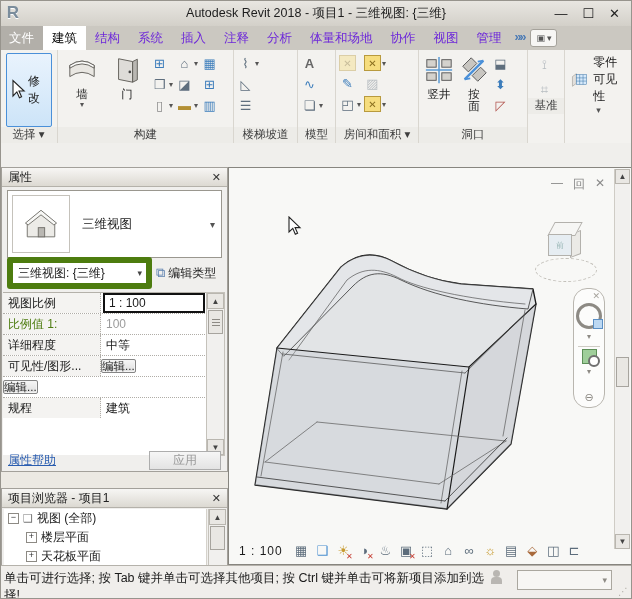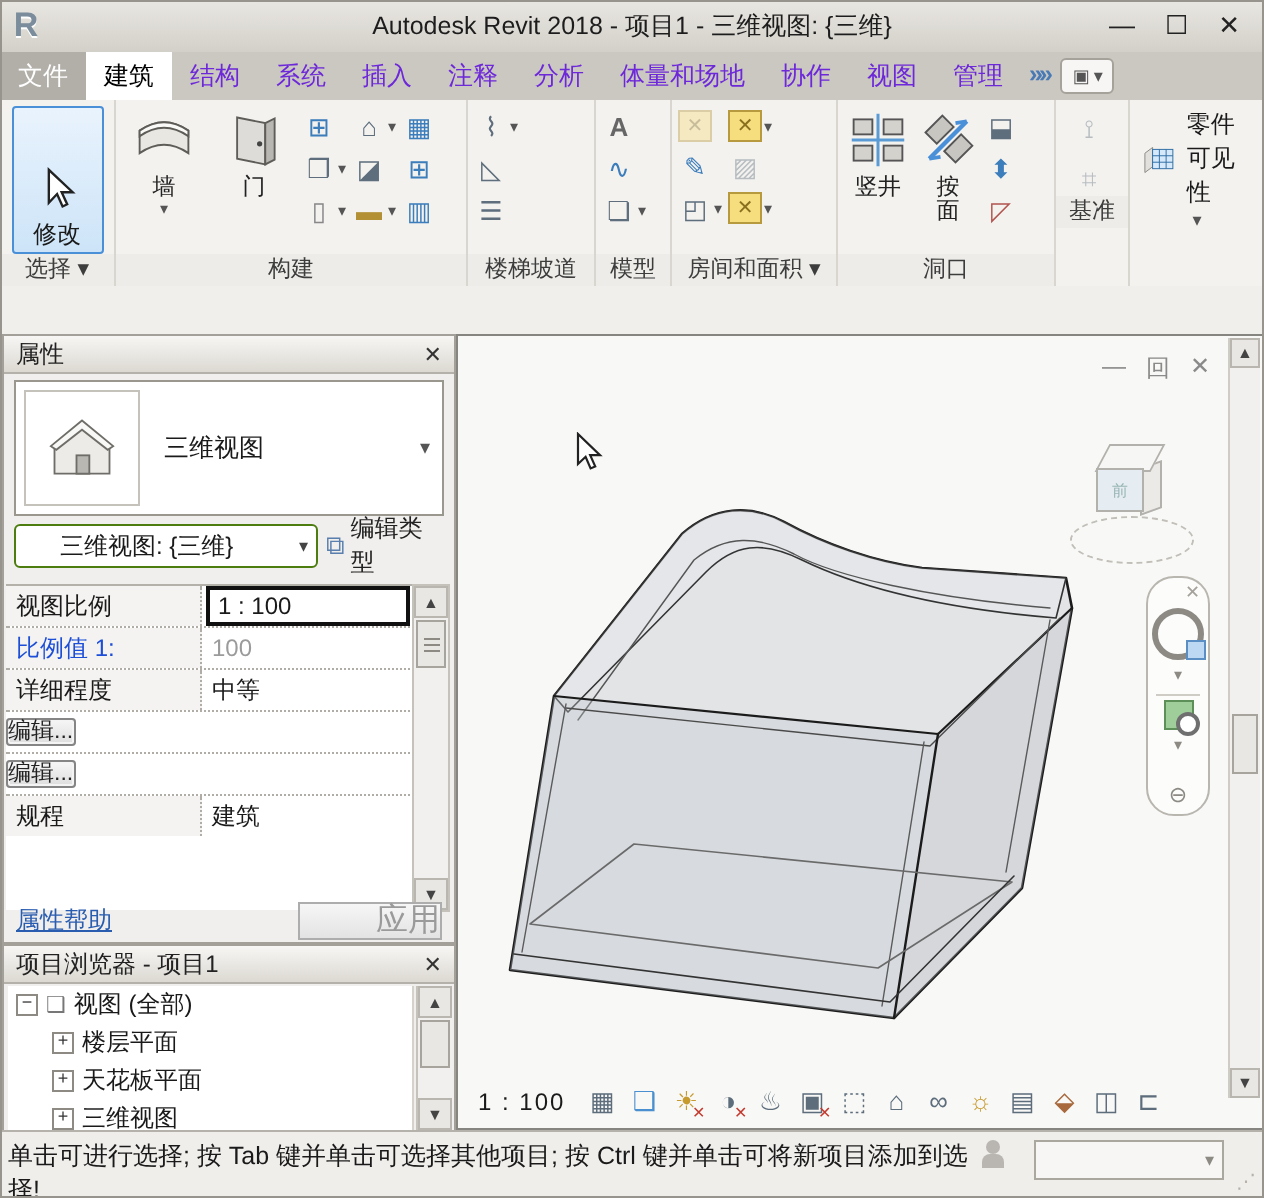--- a/index.html
+++ b/index.html
@@ -30,21 +30,21 @@
   
   .ribbon{position:absolute;left:0;top:50px;width:632px;height:93px;background:#f3f2ef;
           border-bottom:1px solid #c9c6bf;display:flex}
   .rpanel{position:relative;border-right:1px solid #d9d6cf;display:flex;flex-direction:column}
   .rbody{flex:1;display:flex;padding:3px 3px 0 3px;gap:3px;align-items:flex-start}
   .rlabel{height:16px;text-align:center;font-size:11.5px;color:#3d3d3d;background:#edecE8;white-space:nowrap;overflow:hidden}
   .bigbtn{display:flex;flex-direction:column;align-items:center;width:42px;font-size:11.5px;color:#222;padding-top:2px}
   .bigbtn svg{width:30px;height:30px}
   .bigbtn .blabel{margin-top:3px;text-align:center;line-height:12px}
   .modbtn{width:44px;height:72px;background:linear-gradient(#e9f3fd,#cde4f8);border:1px solid #4a90d9;border-radius:2px;
-          display:flex;flex-direction:column;align-items:center;justify-content:flex-end;gap:1px}
+          display:flex;align-items:center;justify-content:flex-end;gap:1px}
   .sicol{display:flex;flex-direction:column;gap:4px;padding-top:2px}
   .sirow{display:flex;align-items:center;gap:1px}
   .sic{width:17px;height:17px;display:flex;align-items:center;justify-content:center;font-size:13px;color:#5e6e7d}
   .sic.blue{color:#3c7dbb}.sic.yellow{background:#f6dd7e;border:1px solid #b89a3e;color:#8a6f1f;width:15px;height:14px;font-size:10px}
   .sic.gray{color:#888}.sic.dis{opacity:.4}
   .sarr{font-size:8px;color:#555}
   .twoLine{width:26px;text-align:center;line-height:13px}
   .datcol{display:flex;flex-direction:column;gap:8px;padding:6px 8px 0 8px}
   .wpbody{display:flex;align-items:center;gap:5px;padding:4px 8px 0 6px}
   .wparrow{text-align:center;font-size:9px;color:#555;height:14px}
@@ -57,22 +57,22 @@
   .palhead{height:18px;background:linear-gradient(#f7f6f4,#dcd9d2);display:flex;align-items:center;
            padding:0 6px;font-size:12px;color:#222;border-bottom:1px solid #b4b1aa}
   .palhead .x{margin-left:auto;font-size:11px;color:#333}
   .props{left:1px;top:167px;width:225px;height:303px}
   .typesel{position:absolute;left:5px;top:22px;width:213px;height:66px;background:#fff;border:1px solid #9a978f;
            display:flex;align-items:center}
   .typebox{width:56px;height:56px;margin:4px;border:1px solid #c5c2bb;display:flex;align-items:center;justify-content:center}
   .typename{font-size:12.5px;color:#1a1a1a;flex:1;padding-left:8px}
   .typearr{padding-right:6px;color:#555;font-size:10px}
   .instrow{position:absolute;left:5px;top:94px;width:216px;height:22px;display:flex;align-items:center;gap:4px}
-  .combo{flex:0 0 128px;height:20px;background:#fff;border:1px solid #4d7c0f;border-radius:3px;display:flex;align-items:center;
-         font-size:12px;padding-left:22px}
+  .combo{flex:0 0 128px;height:20px;background:#fff;border:6px solid #4d7c0f;border-radius:3px;display:flex;align-items:center;
+         font-size:12px;padding-left:5px}
   .combo .ca{margin-left:auto;font-size:9px;color:#444;padding-right:4px}
   .edittype{display:flex;align-items:center;gap:3px;font-size:12px;color:#222}
   .edittype .g{color:#5a7fae;font-size:13px}
 
   .grid{position:absolute;left:1px;top:124px;width:204px;height:162px;background:#fff;border-top:1px solid #b4b1aa}
   .secthead{height:17px;background:linear-gradient(#f4f3f1,#dedbd4);border-bottom:1px solid #b9b6af;
             display:flex;align-items:center;padding:0 4px;font-size:12px}
   .secthead .chev{margin-left:auto;color:#444;transform:rotate(90deg);font-size:11px}
   .prow{height:20px;display:flex;align-items:center;border-bottom:1px dotted #b0ada7;font-size:12px}
   .plabel{width:92px;padding-left:5px;border-right:1px dotted #b0ada7;background:#f4f3f1;overflow:hidden;white-space:nowrap;height:100%;display:flex;align-items:center}
@@ -81,23 +81,23 @@
   .pval.dim{color:#9b9b9b}
   .editbtn{margin:0 auto;width:96px;height:15px;background:linear-gradient(#f6f6f6,#dedede);border:1px solid #858585;
            box-shadow:0 0 0 1px #f4f4f4 inset;border-radius:2px;font-size:11.5px;text-align:center;line-height:15px;color:#222}
   .gridsb{position:absolute;right:2px;top:124px;width:17px;height:162px;background:#f1f0ee;border:1px solid #c5c2bb}
   .sbarr{height:14px;background:#e9e7e3;border:1px solid #b9b6af;font-size:8px;color:#444;display:flex;align-items:center;justify-content:center}
   .sbthumb{height:22px;margin:1px;background:#e9e7e3;border:1px solid #a7a49e;display:flex;flex-direction:column;align-items:center;justify-content:center;gap:2px}
   .sbthumb i{display:block;width:8px;border-top:1px solid #8d8a84}
   .propfoot{position:absolute;left:0;bottom:2px;width:100%;height:18px;display:flex;align-items:center;padding:0 6px;box-sizing:border-box}
   .helplink{color:#2a5db0;text-decoration:underline;font-size:12px}
   .applybtn{margin-left:auto;width:70px;height:17px;background:linear-gradient(#f6f6f6,#e3e3e3);border:1px solid #adadad;
-            color:#9a9a9a;font-size:16px;text-align:right;line-height:17px}
-
-  .browser{left:1px;top:472px;width:225px;height:93px}
+            color:#9a9a9a;font-size:12px;text-align:center;line-height:17px}
+
+  .browser{left:1px;top:488px;width:225px;height:93px}
   .tree{position:absolute;left:2px;top:20px;right:20px;bottom:1px;background:#fff;overflow:hidden;border-right:1px solid #d5d2cb}
   .titem{height:19px;display:flex;align-items:center;font-size:12px;white-space:nowrap}
   .expbox{width:9px;height:9px;border:1px solid #8d8a84;background:#fff;font-size:9px;line-height:7px;text-align:center;color:#333;margin-right:4px}
   .ticon{color:#777;margin-right:4px;font-size:11px}
   .treesb{position:absolute;right:1px;top:20px;width:17px;bottom:1px;background:#f1f0ee;border-left:1px solid #c5c2bb;display:flex;flex-direction:column}
   .treesb .sp{flex:1}
 
   
   .canvas{position:absolute;left:228px;top:167px;width:404px;height:398px;background:#f8f8f6;
           border:1px solid #87857f;box-sizing:border-box}
@@ -401,28 +401,29 @@
       <span>编辑类型</span>
     </span>
   </div>
 
   <div class="grid">
     <div class="prow">
       <span class="plabel">视图比例</span>
       <span class="pval boxed">1 : 100</span>
     </div>
     <div class="prow">
-      <span class="plabel" style="color:#1d4ed8">比例值 1:</span>
+      <span class="plabel" style="color:#4d7c0f">比例值 1:</span>
       <span class="pval dim">100</span>
     </div>
     <div class="prow">
       <span class="plabel">详细程度</span>
       <span class="pval">中等</span>
     </div>
     <div class="prow">
+      <span class="plabel">可见性/图形...</span>
       <span class="pval" style="padding:0"><span class="editbtn">编辑...</span></span>
     </div>
     <div class="prow">
       <span class="pval" style="padding:0"><span class="editbtn">编辑...</span></span>
     </div>
     <div class="prow" style="border-bottom:none">
       <span class="plabel">规程</span>
       <span class="pval">建筑</span>
     </div>
   </div>

